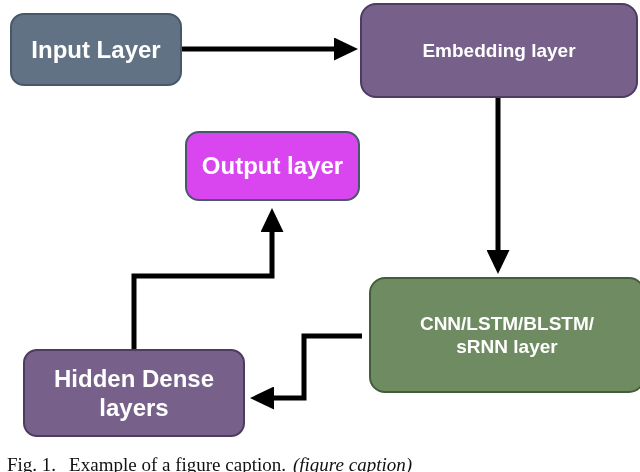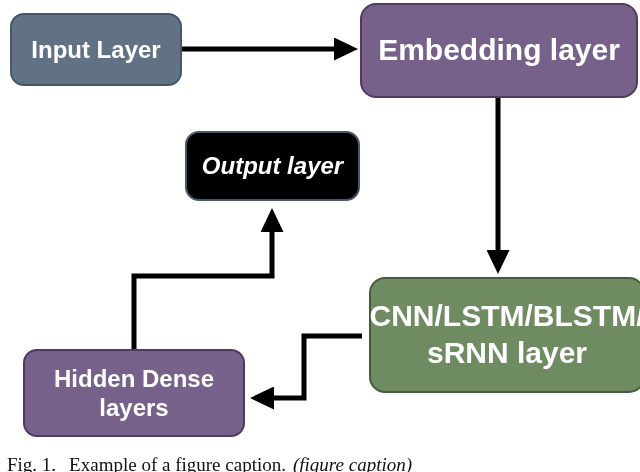--- a/index.html
+++ b/index.html
@@ -18,21 +18,21 @@
     justify-content: center;
     text-align: center;
     border: 2px solid #000;
     box-sizing: border-box;
     color: #fff;
     font-weight: bold;
     white-space: pre-line;
     line-height: 1.22;
   }
   .node.small { border-radius: 14px; font-size: 24px; }
-  .node.large { border-radius: 16px; font-size: 30px; }
+  .node.large { border-radius: 16px; font-size: 19px; }
   #node-input     { left: 10px;  top: 13px;  width: 172px; height: 73px; }
   #node-embedding { left: 360px; top: 3px;   width: 278px; height: 95px; }
   #node-output    { left: 185px; top: 131px; width: 175px; height: 70px; }
   #node-cnn       { left: 362px; top: 277px; width: 276px; height: 116px; }
   #node-hidden    { left: 23px;  top: 349px; width: 222px; height: 88px; }
   svg.wires {
     position: absolute;
     left: 0; top: 0;
     width: 640px; height: 472px;
     pointer-events: none;
@@ -64,21 +64,21 @@
     <polyline points="182,49 352,49" fill="none" stroke="#000" stroke-width="5" marker-end="url(#ah)"></polyline>
     <polyline points="498,98 498,268" fill="none" stroke="#000" stroke-width="5" marker-end="url(#ah)"></polyline>
     <polyline points="362,336 304,336 304,398 256,398" fill="none" stroke="#000" stroke-width="5" stroke-linejoin="miter" marker-end="url(#ah)"></polyline>
     <polyline points="134,349 134,276 272,276 272,214" fill="none" stroke="#000" stroke-width="5" stroke-linejoin="miter" marker-end="url(#ah)"></polyline>
   </svg>
 
   <div class="node small" id="node-input" style="background: rgb(97, 114, 132); border-color: rgb(71, 88, 106); color: rgb(255, 255, 255);">Input Layer</div>
 
   <div class="node large" id="node-embedding" style="background: rgb(119, 97, 139); border-color: rgb(77, 59, 97); color: rgb(255, 255, 255);">Embedding layer</div>
 
-  <div class="node small" id="node-output" style="background: #000000; border-color: rgb(71, 88, 106); color: rgb(255, 255, 255); font-style: italic;">Output layer</div>
+  <div class="node small" id="node-output" style="background: #d946ef; border-color: rgb(71, 88, 106); color: rgb(255, 255, 255);">Output layer</div>
 
   <div class="node large" id="node-cnn" style="background: rgb(111, 139, 98); border-color: rgb(67, 93, 59); color: rgb(255, 255, 255); margin-left: 7px;">CNN/LSTM/BLSTM/
 sRNN layer</div>
 
   <div class="node small" id="node-hidden" style="background: rgb(119, 97, 139); border-color: rgb(77, 59, 97); color: rgb(255, 255, 255);">Hidden Dense
 layers</div>
 
   <div class="caption">
     <span class="fig-label">Fig. 1.</span><span>Example of a figure caption.</span><span class="fig-note">(figure caption)</span>
   </div>

